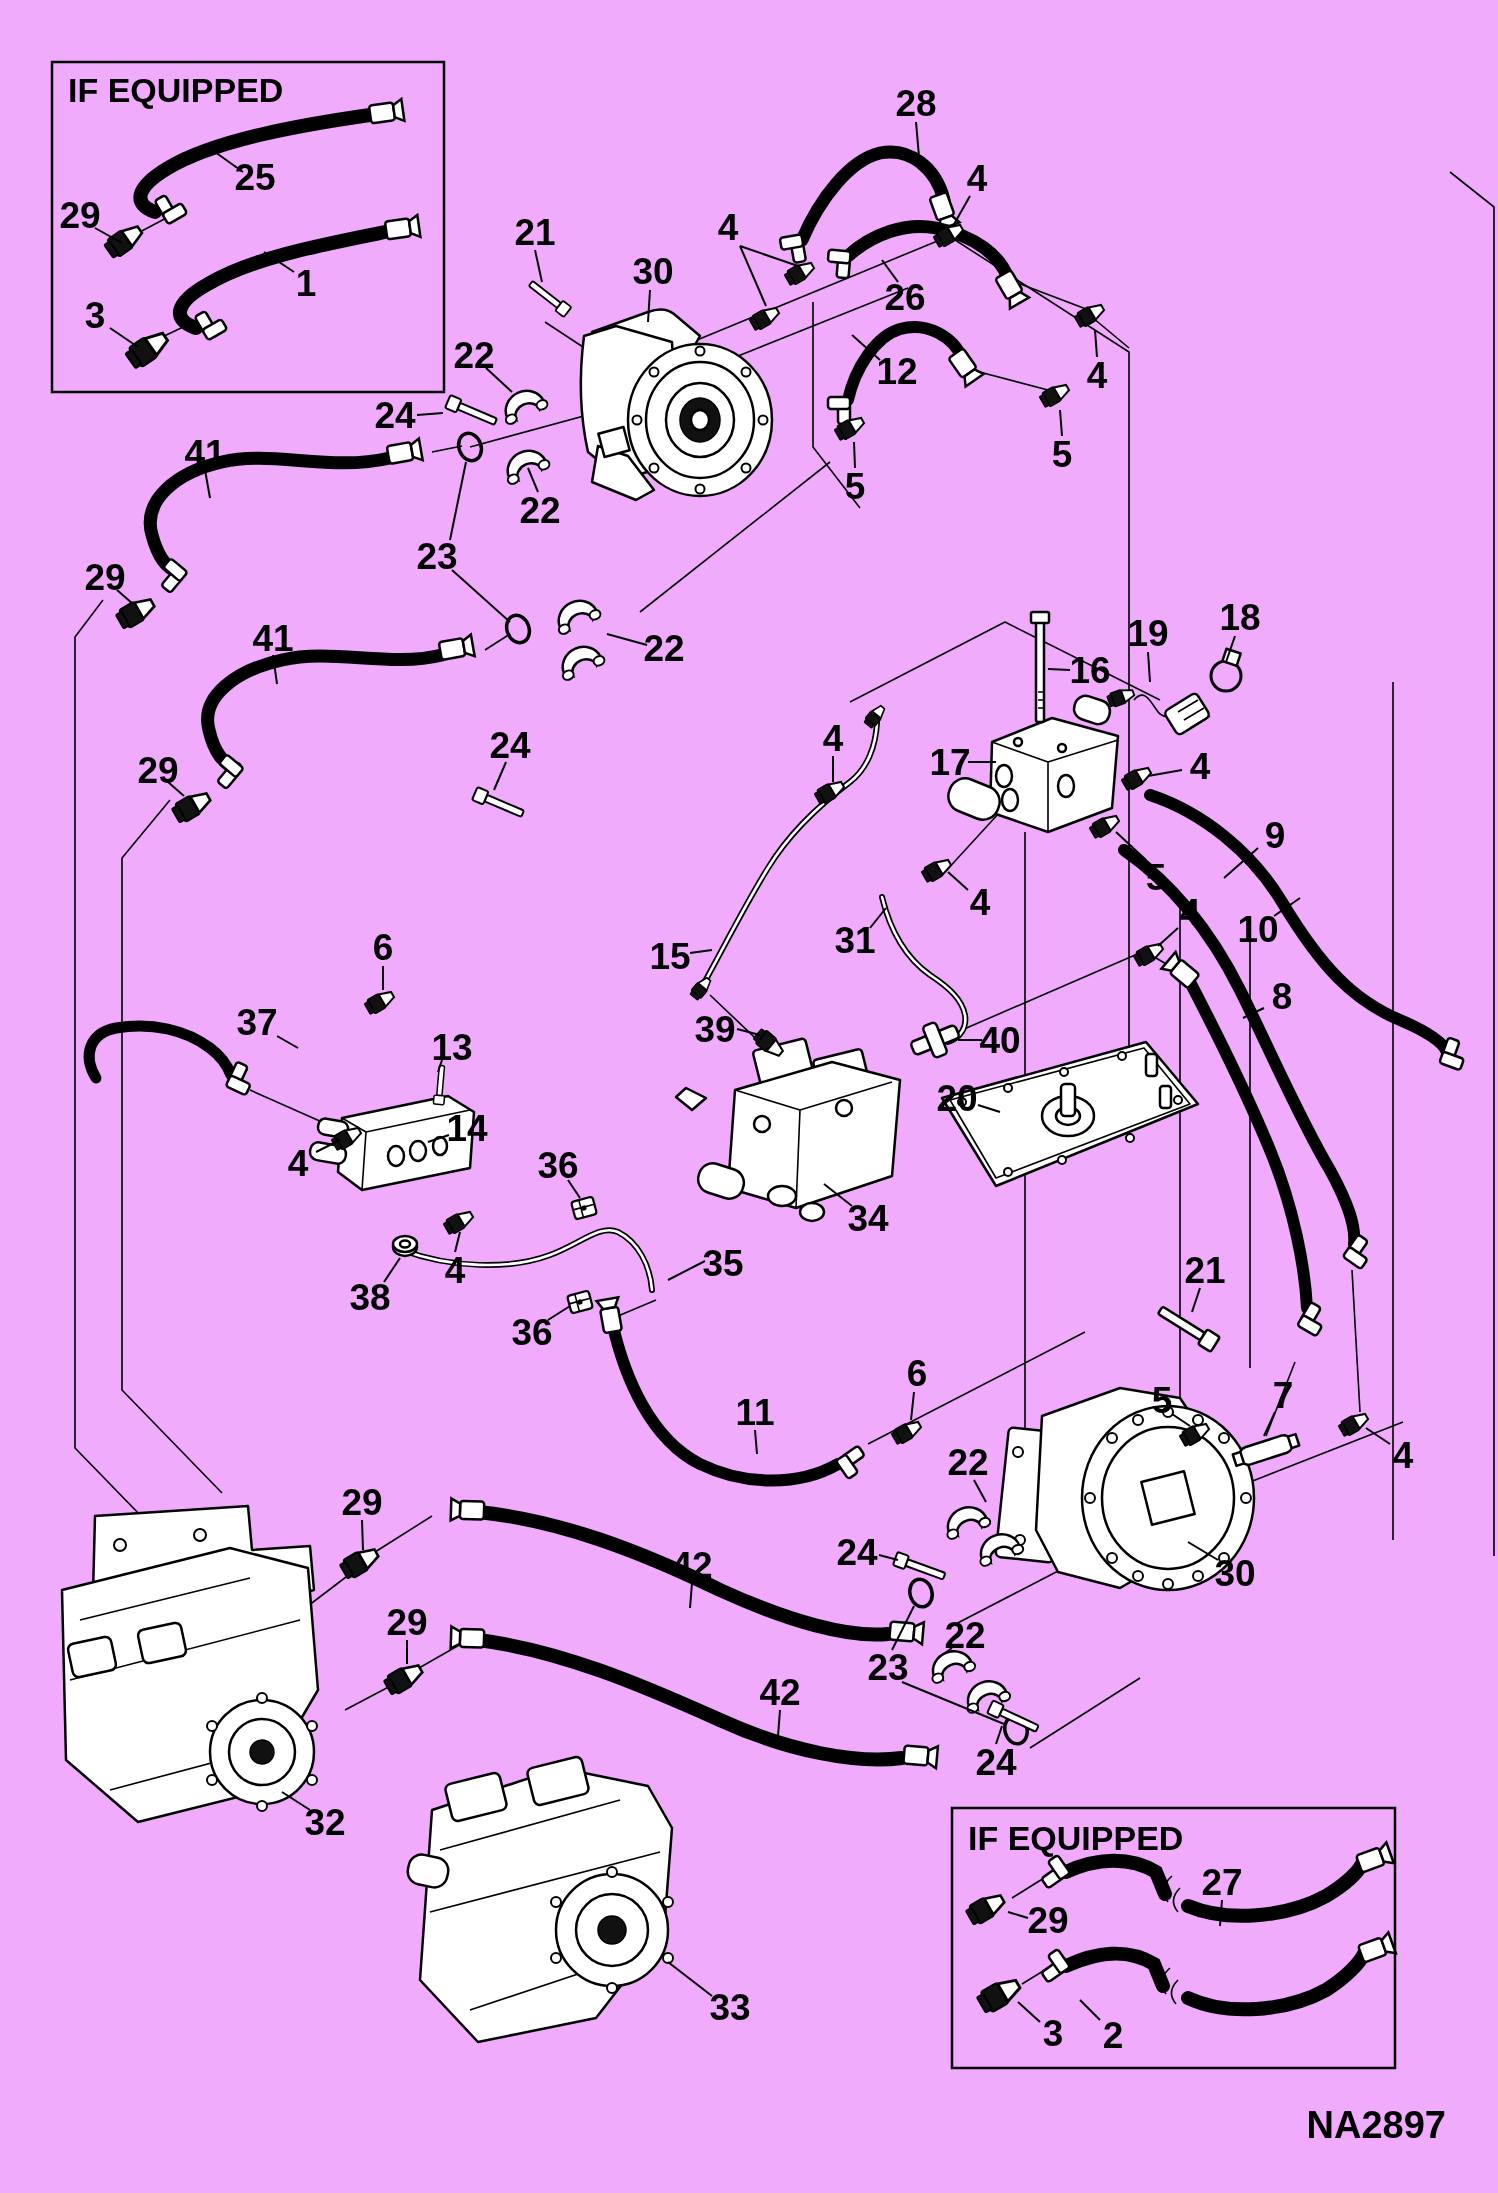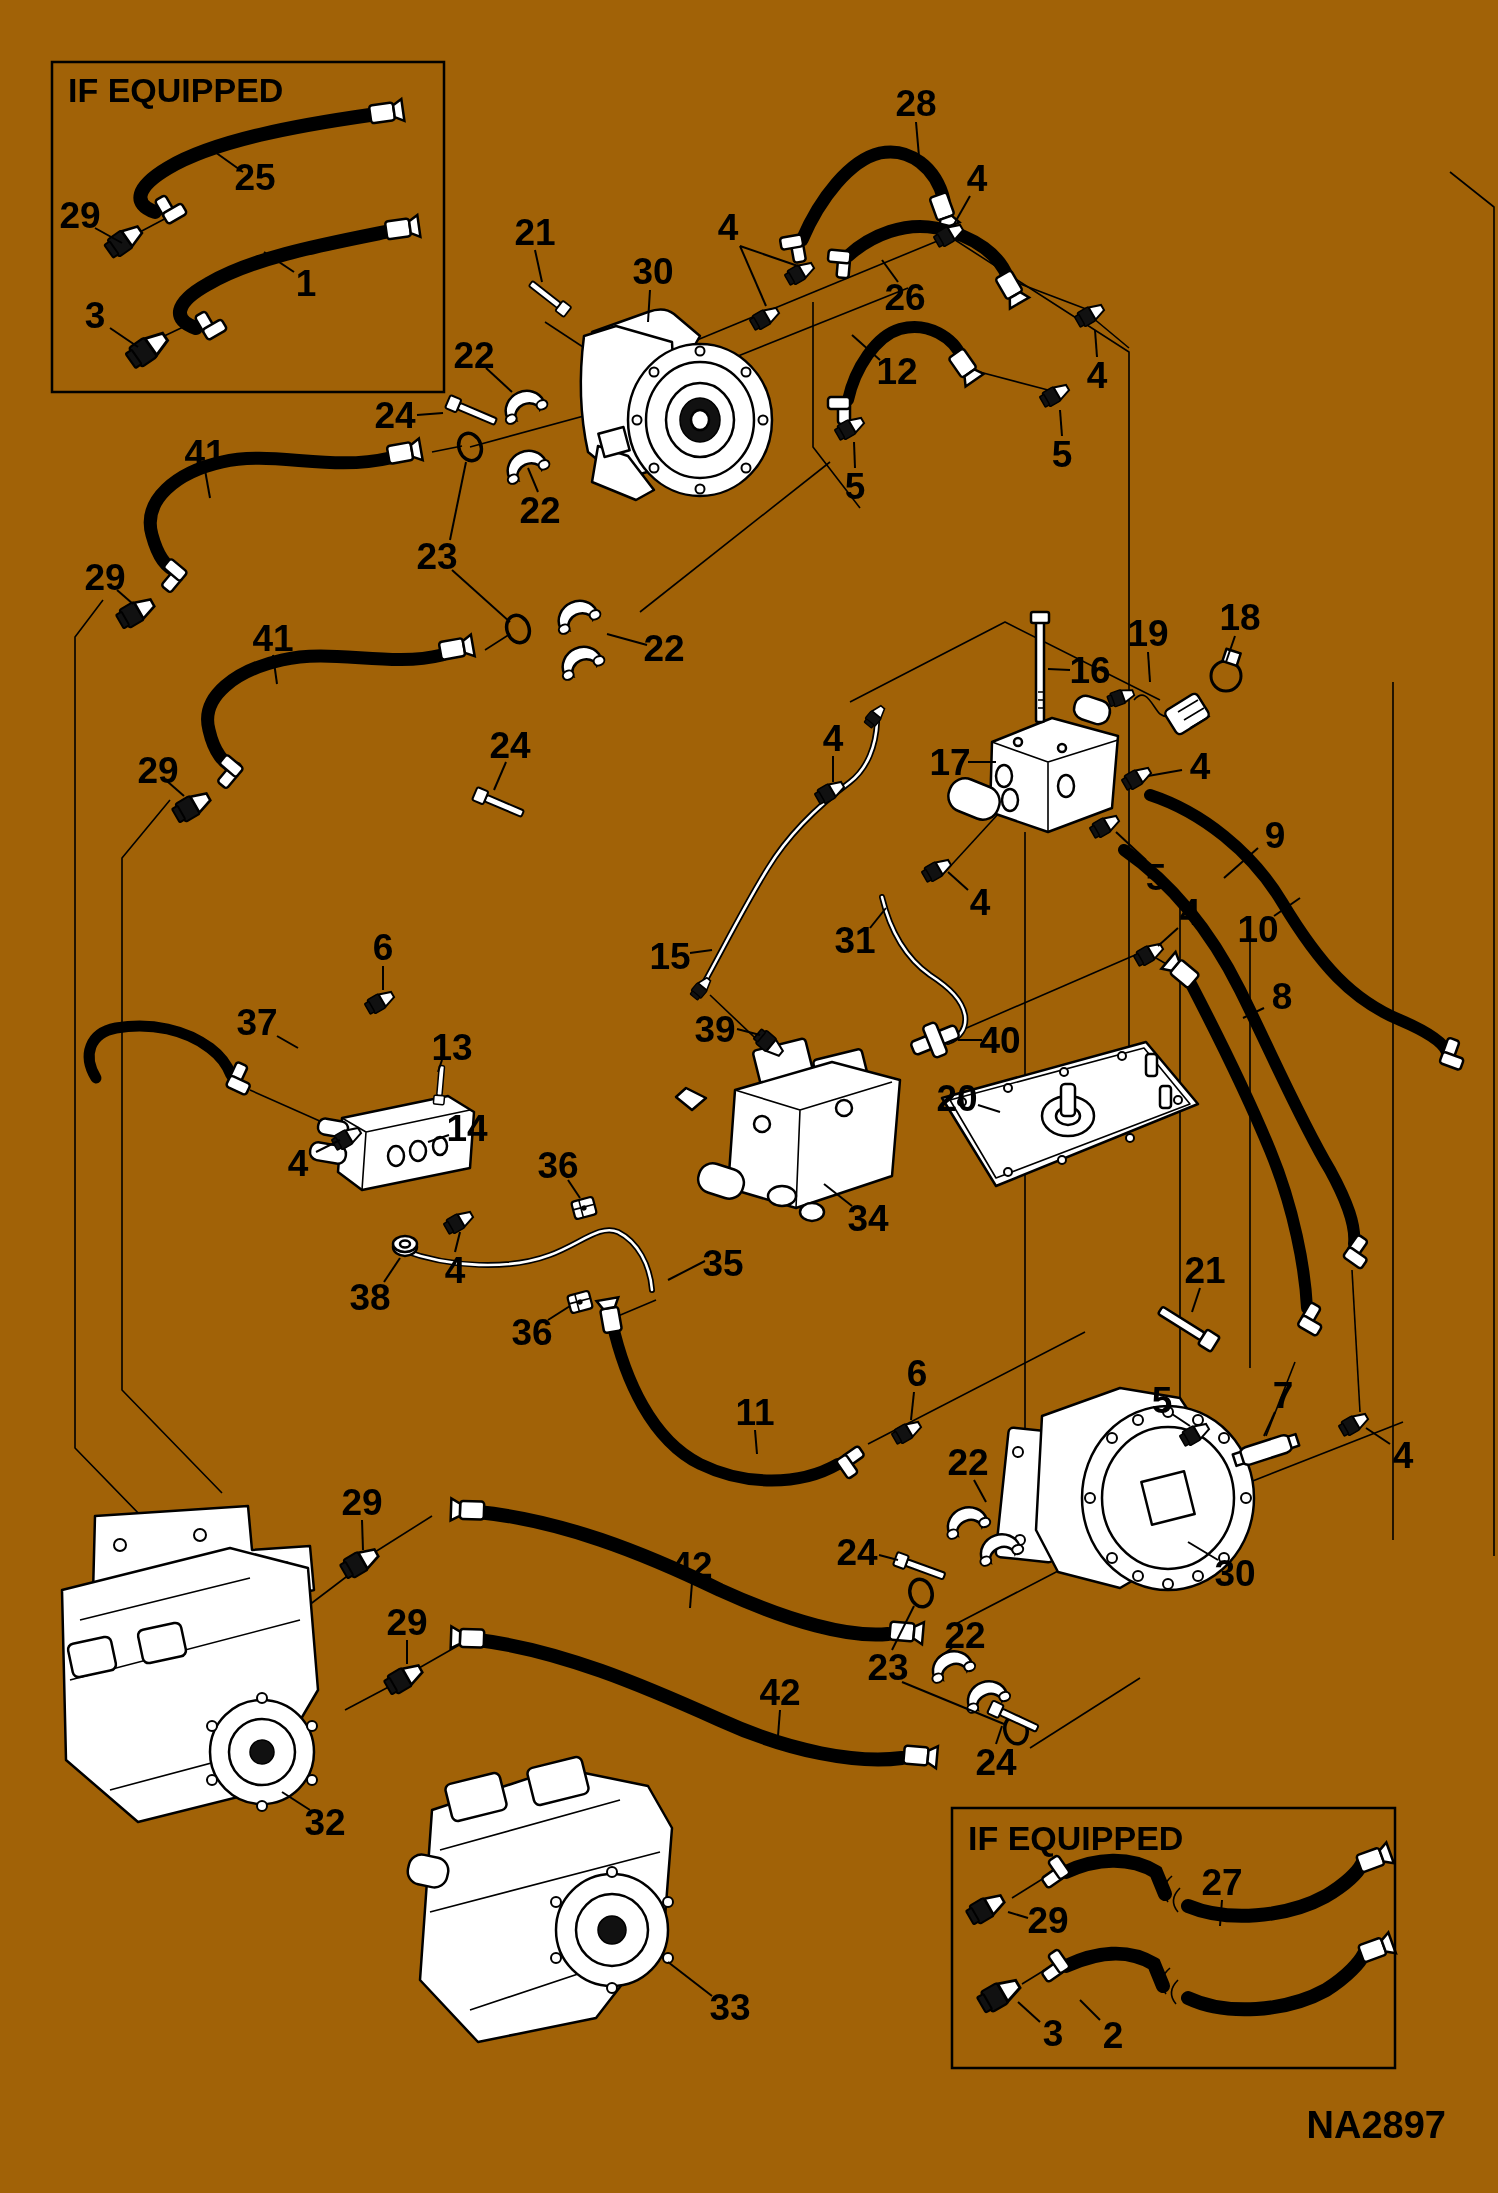--- a/index.html
+++ b/index.html
@@ -1,16 +1,16 @@
 <!DOCTYPE html>
 <html><head>
 <meta charset="utf-8">
 <style>
   html,body{margin:0;padding:0;background:#fff}
-  .stage{width:1498px;height:2193px;position:relative;background:#a16207}
+  .stage{width:1498px;height:2193px;position:relative;background:#f0abfc}
   svg{display:block}
   .part{fill:#fff;stroke:#000;stroke-width:2.5;stroke-linejoin:round}
   .dark{fill:#111;stroke:#000;stroke-width:1.5}
   .hose{fill:none;stroke:#000;stroke-linecap:round}
   .thin{stroke:#000;stroke-width:1.6;fill:none;stroke-linejoin:round}
   .tubeb{stroke:#000;stroke-width:6;fill:none;stroke-linecap:round}
   .tubew{stroke:#fff;stroke-width:2.6;fill:none;stroke-linecap:round}
   .leader{stroke:#000;stroke-width:2}
   .callout{font:bold 37px "Liberation Sans",sans-serif;fill:#000;text-anchor:middle}
   .boxlabel{font:bold 34px "Liberation Sans",sans-serif;fill:#000}

